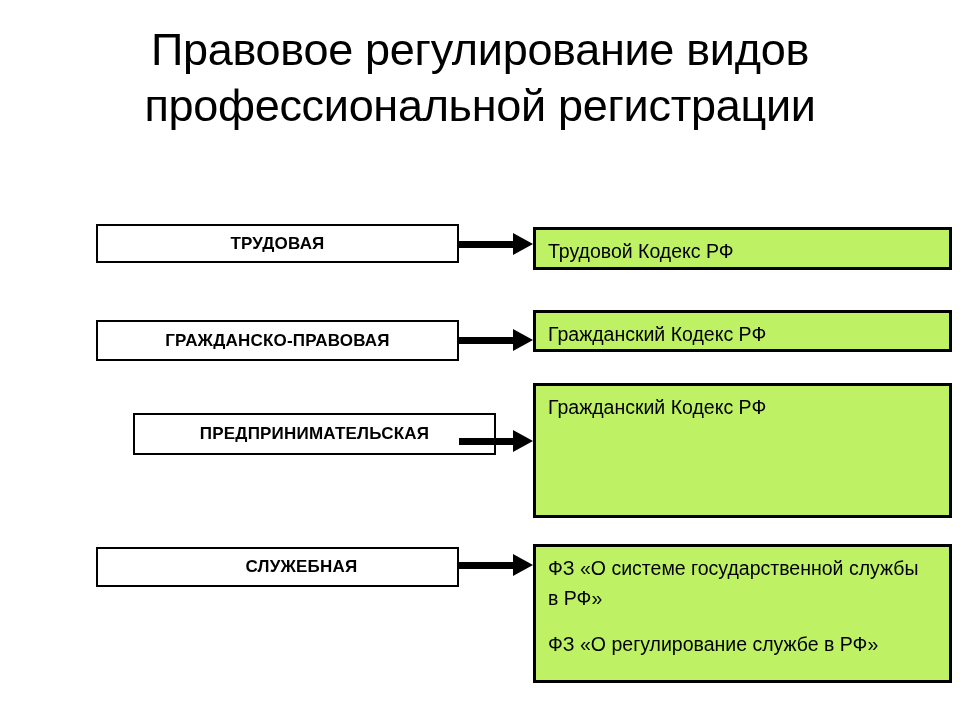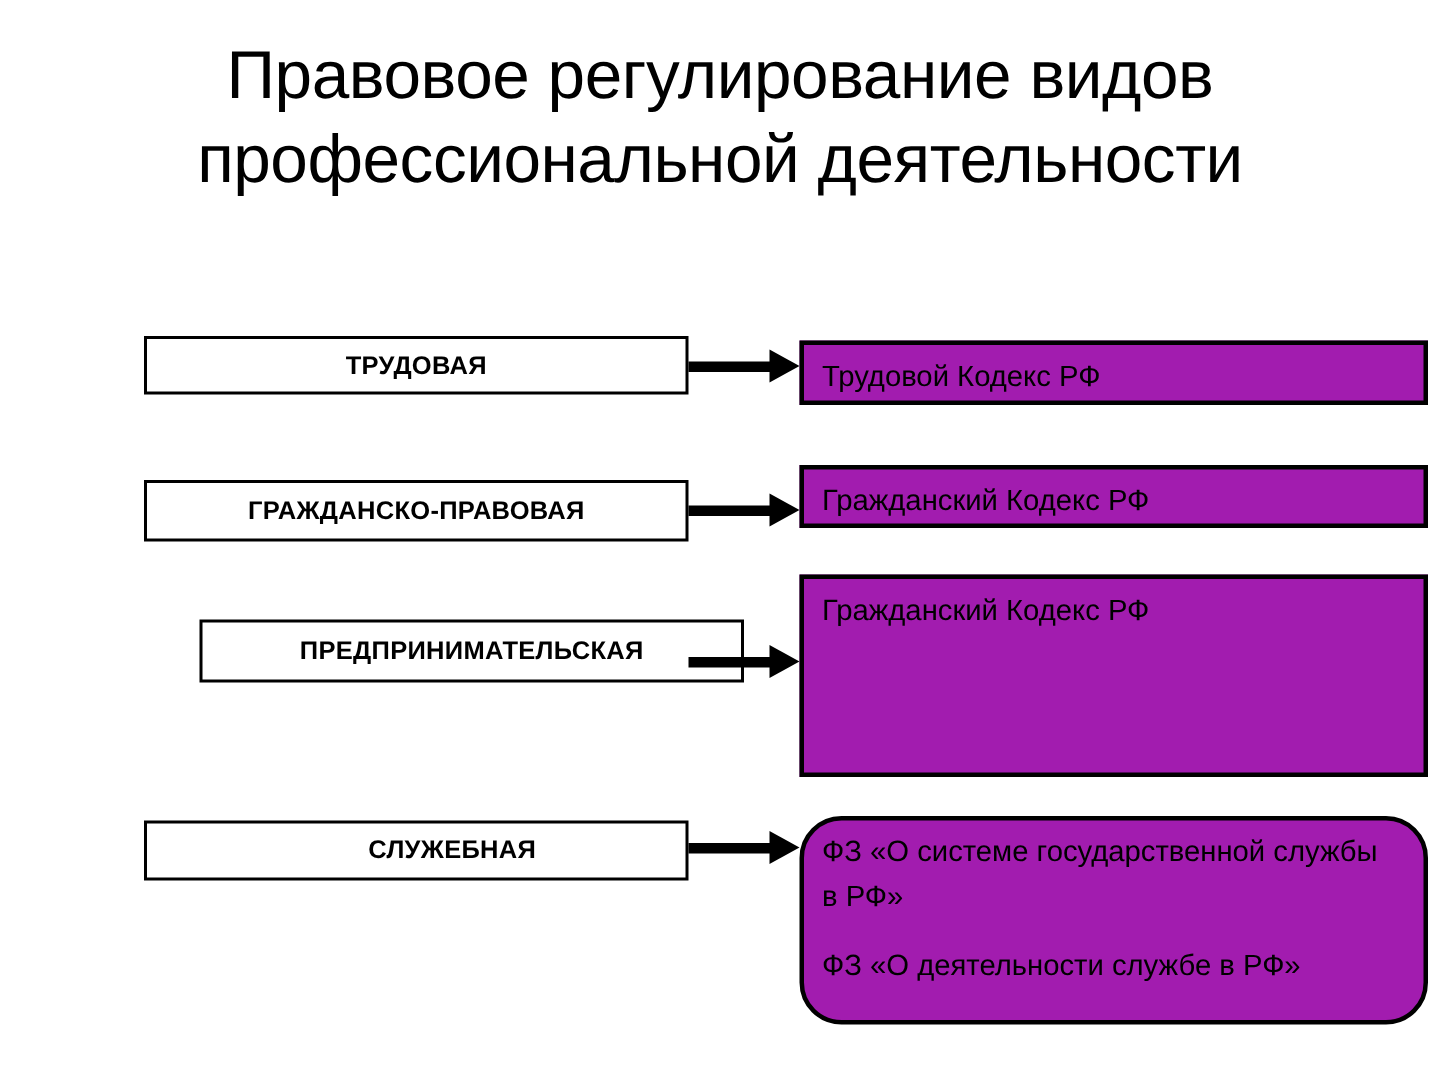--- a/index.html
+++ b/index.html
@@ -66,21 +66,21 @@
     text-align: center;
     color: #000000;
     white-space: nowrap;
   }
 
   
   .law-box {
     position: absolute;
     box-sizing: border-box;
     border: 3px solid #000000;
-    background: #a21caf;
+    background: #bef264;
     padding: 6px 21px 6px 12px;
   }
   .law-line {
     font-size: 19.5px;
     line-height: 30px;
     font-weight: 400;
     color: #000000;
     margin: 0;
     white-space: pre-line;
   }
@@ -109,21 +109,21 @@
     border-bottom: 11px solid transparent;
     border-left: 20px solid #000000;
   }
 </style>
 </head>
 <body>
 
 <div class="slide">
 
   <div class="title">Правовое регулирование видов
-профессиональной деятельности</div>
+профессиональной регистрации</div>
 
   <div class="diagram">
 
     <div class="cat-box" style="left:80px; top:224px; width:363px; height:39px;">
       <span class="cat-label">ТРУДОВАЯ</span>
     </div>
 
     <div class="arrow" style="left:443px; top:233px; width:74px;">
       <div class="shaft" style="width:56px;"></div>
       <div class="head" style="left:54px;"></div>
@@ -161,19 +161,19 @@
 
     <div class="cat-box" style="left:80px; top:547px; width:363px; height:40px;padding-left:48px;">
       <span class="cat-label">СЛУЖЕБНАЯ</span>
     </div>
 
     <div class="arrow" style="left:443px; top:554px; width:74px;">
       <div class="shaft" style="width:56px;"></div>
       <div class="head" style="left:54px;"></div>
     </div>
 
-    <div class="law-box" style="left:517px; top:544px; width:419px; height:139px;border-radius:28px;">
+    <div class="law-box" style="left:517px; top:544px; width:419px; height:139px;">
       <p class="law-line">ФЗ «О системе государственной службы в РФ»</p>
-      <p class="law-line">ФЗ «О деятельности службе в РФ»</p>
+      <p class="law-line">ФЗ «О регулирование службе в РФ»</p>
     </div>
 
   </div>
 </div>
 
 </body></html>

